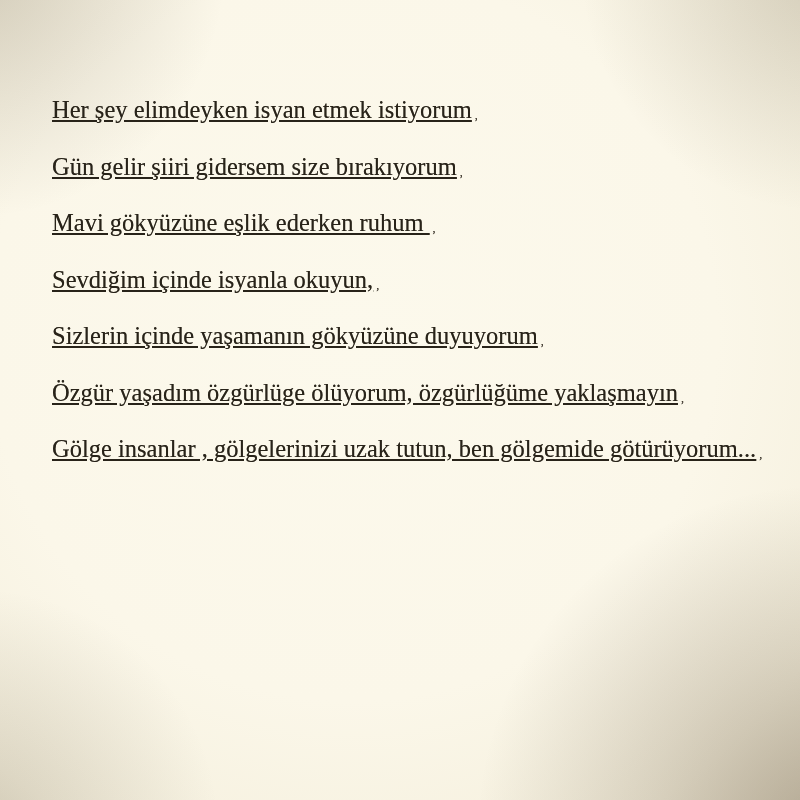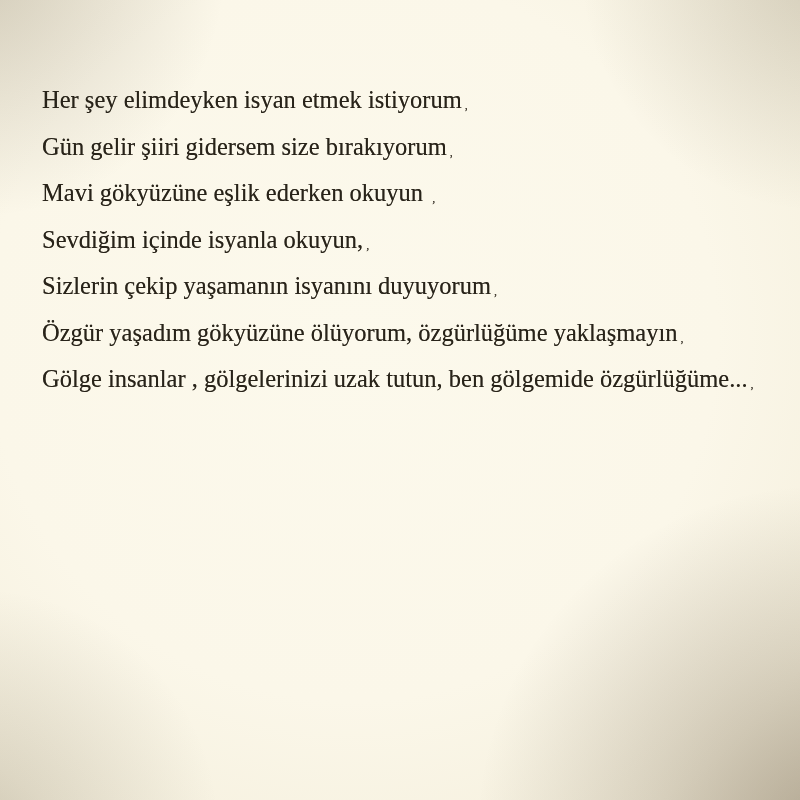--- a/index.html
+++ b/index.html
@@ -35,42 +35,43 @@
         #cfc5ad 90%,
         #b3a78e 100%);
   }
   .poem {
     position: absolute;
     left: 40px;
     top: 78px;
     width: 750px;
   }
   .line {
-    margin: 2px;
+    margin: 12px;
     padding: 0;
     font-size: 24.5px;
     line-height: 39.5px;
     white-space: nowrap;
     color: #282319;
     text-shadow: 0 0 0.4px rgba(40,35,25,0.55);
+    text-decoration: underline;
   }
   .tail {
     font-size: 12px;
     margin-left: 3px;
     position: relative;
     top: 1px;
     color: #3a342a;
   }
 </style>
 </head>
 <body>
 
 <div class="photo"></div>
 
 <div class="poem">
   <p class="line"><span>Her şey elimdeyken isyan etmek istiyorum</span><span class="tail">,</span></p>
   <p class="line"><span>Gün gelir şiiri gidersem size bırakıyorum</span><span class="tail">,</span></p>
-  <p class="line"><span>Mavi gökyüzüne eşlik ederken okuyun </span><span class="tail">,</span></p>
+  <p class="line"><span>Mavi gökyüzüne eşlik ederken ruhum </span><span class="tail">,</span></p>
   <p class="line"><span>Sevdiğim içinde isyanla okuyun,</span><span class="tail">,</span></p>
-  <p class="line"><span>Sizlerin çekip yaşamanın isyanını duyuyorum</span><span class="tail">,</span></p>
-  <p class="line"><span>Özgür yaşadım gökyüzüne ölüyorum, özgürlüğüme yaklaşmayın</span><span class="tail">,</span></p>
-  <p class="line"><span>Gölge insanlar , gölgelerinizi uzak tutun, ben gölgemide özgürlüğüme...</span><span class="tail">,</span></p>
+  <p class="line"><span>Sizlerin içinde yaşamanın gökyüzüne duyuyorum</span><span class="tail">,</span></p>
+  <p class="line"><span>Özgür yaşadım özgürlüge ölüyorum, özgürlüğüme yaklaşmayın</span><span class="tail">,</span></p>
+  <p class="line"><span>Gölge insanlar , gölgelerinizi uzak tutun, ben gölgemide götürüyorum...</span><span class="tail">,</span></p>
 </div>
 
 </body></html>

